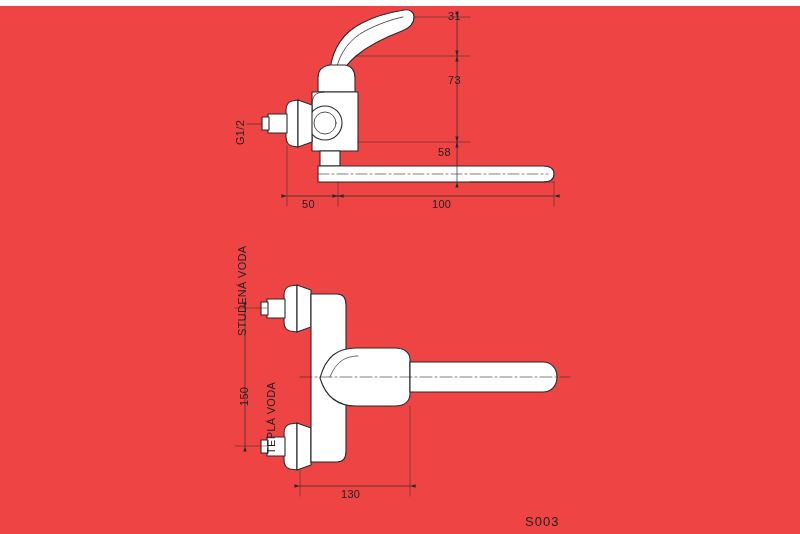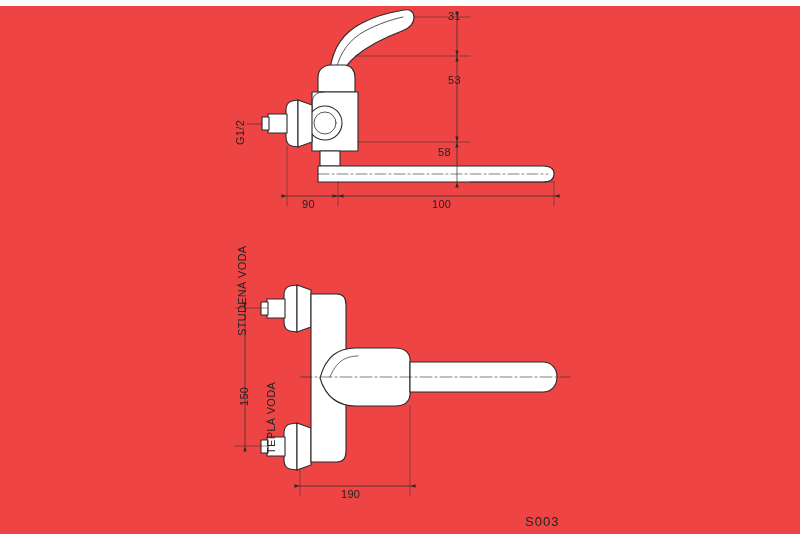--- a/index.html
+++ b/index.html
@@ -143,33 +143,33 @@
 
         <line x1="300" y1="464" x2="300" y2="490" stroke-width="0.5"></line>
         <line x1="410" y1="400" x2="410" y2="490" stroke-width="0.5"></line>
         <line x1="300" y1="480" x2="410" y2="480" stroke-width="0.7" marker-start="url(#arrowStart)" marker-end="url(#arrowEnd)"></line>
       </g>
     </g>
   </svg>
 
   <div class="dim-label" style="left:448px; top:4px;">31</div>
 
-  <div class="dim-label" style="left:448px; top:68px;">53</div>
+  <div class="dim-label" style="left:448px; top:68px;">73</div>
 
   <div class="dim-label" style="left:438px; top:140px;">58</div>
 
-  <div class="dim-label" style="left:302px; top:192px;">90</div>
+  <div class="dim-label" style="left:302px; top:192px;">50</div>
 
   <div class="dim-label" style="left:432px; top:192px;">100</div>
 
   <div class="dim-label vert" style="left:234px; top:139px;">G1/2</div>
 
   <div class="dim-label vert" style="left:238px; top:400px;">150</div>
 
-  <div class="dim-label" style="left:341px; top:482px;">190</div>
+  <div class="dim-label" style="left:341px; top:482px;">130</div>
 
   <div class="dim-label vert" style="left:236px; top:330px;">STUDENÁ VODA</div>
 
   <div class="dim-label vert" style="left:265px; top:448px;">TEPLÁ VODA</div>
 
   <div class="model-code" style="left:525px; top:508px;">S003</div>
 
 </div>
 
 </body></html>

